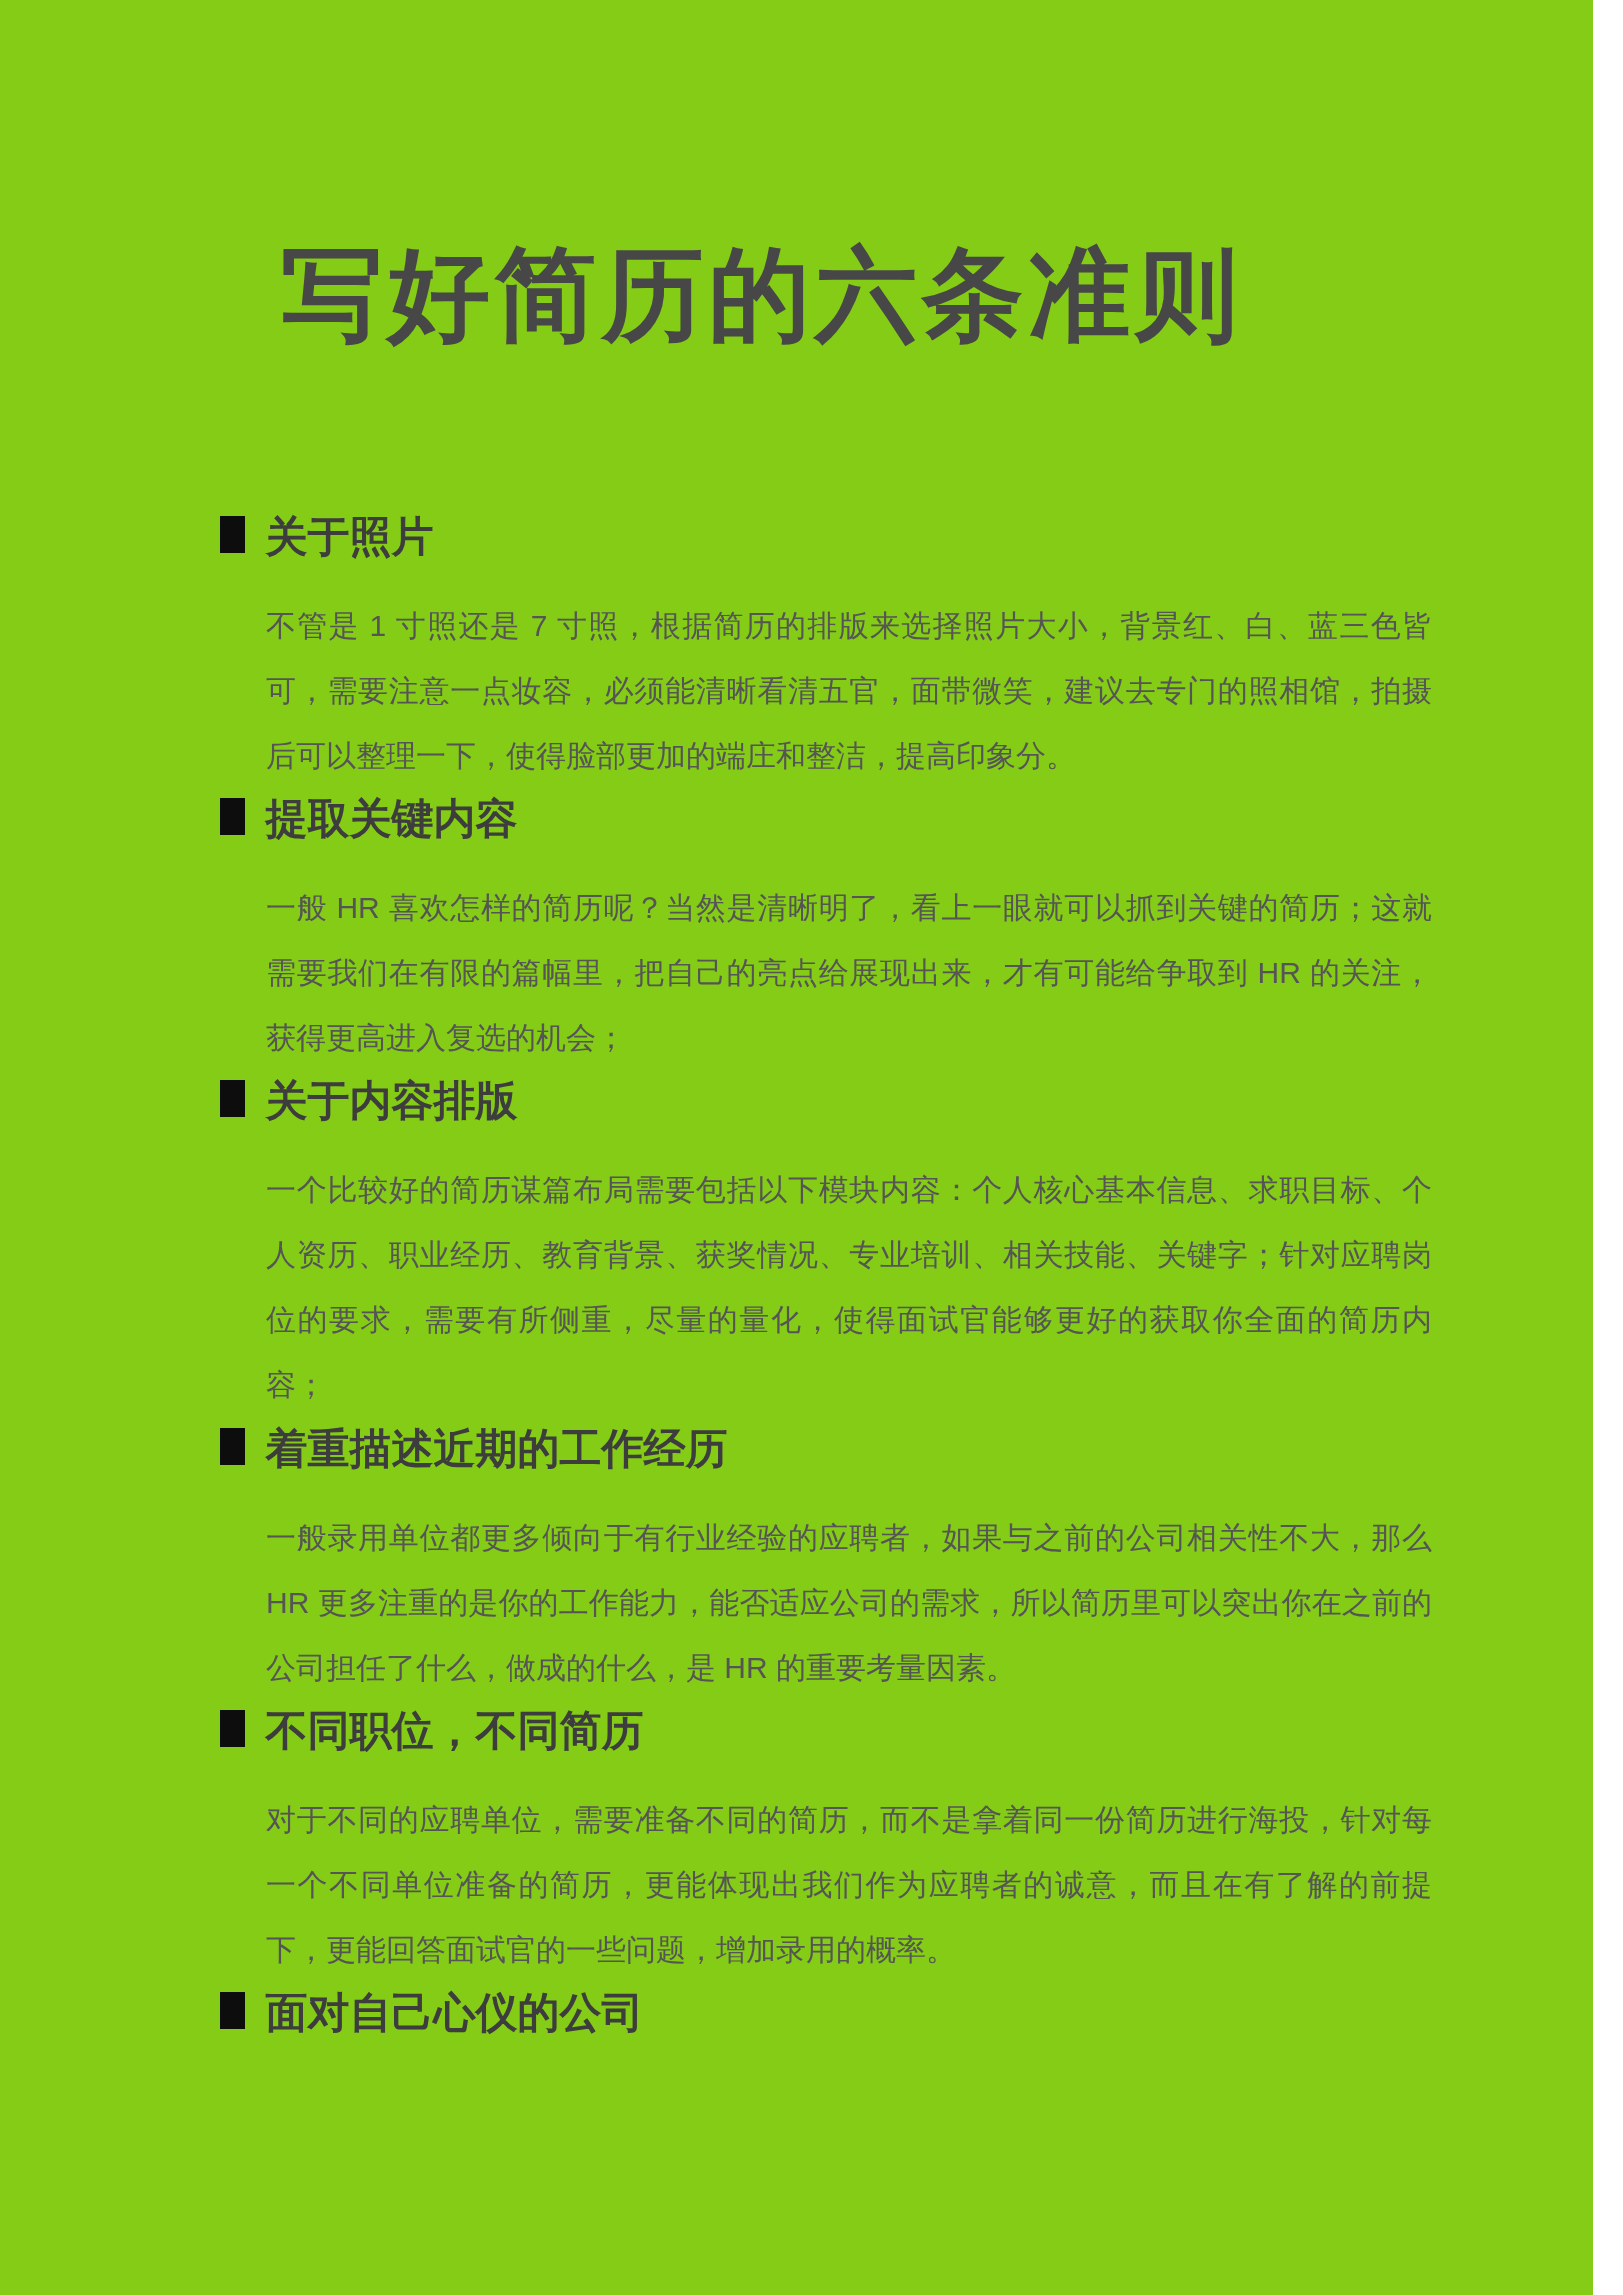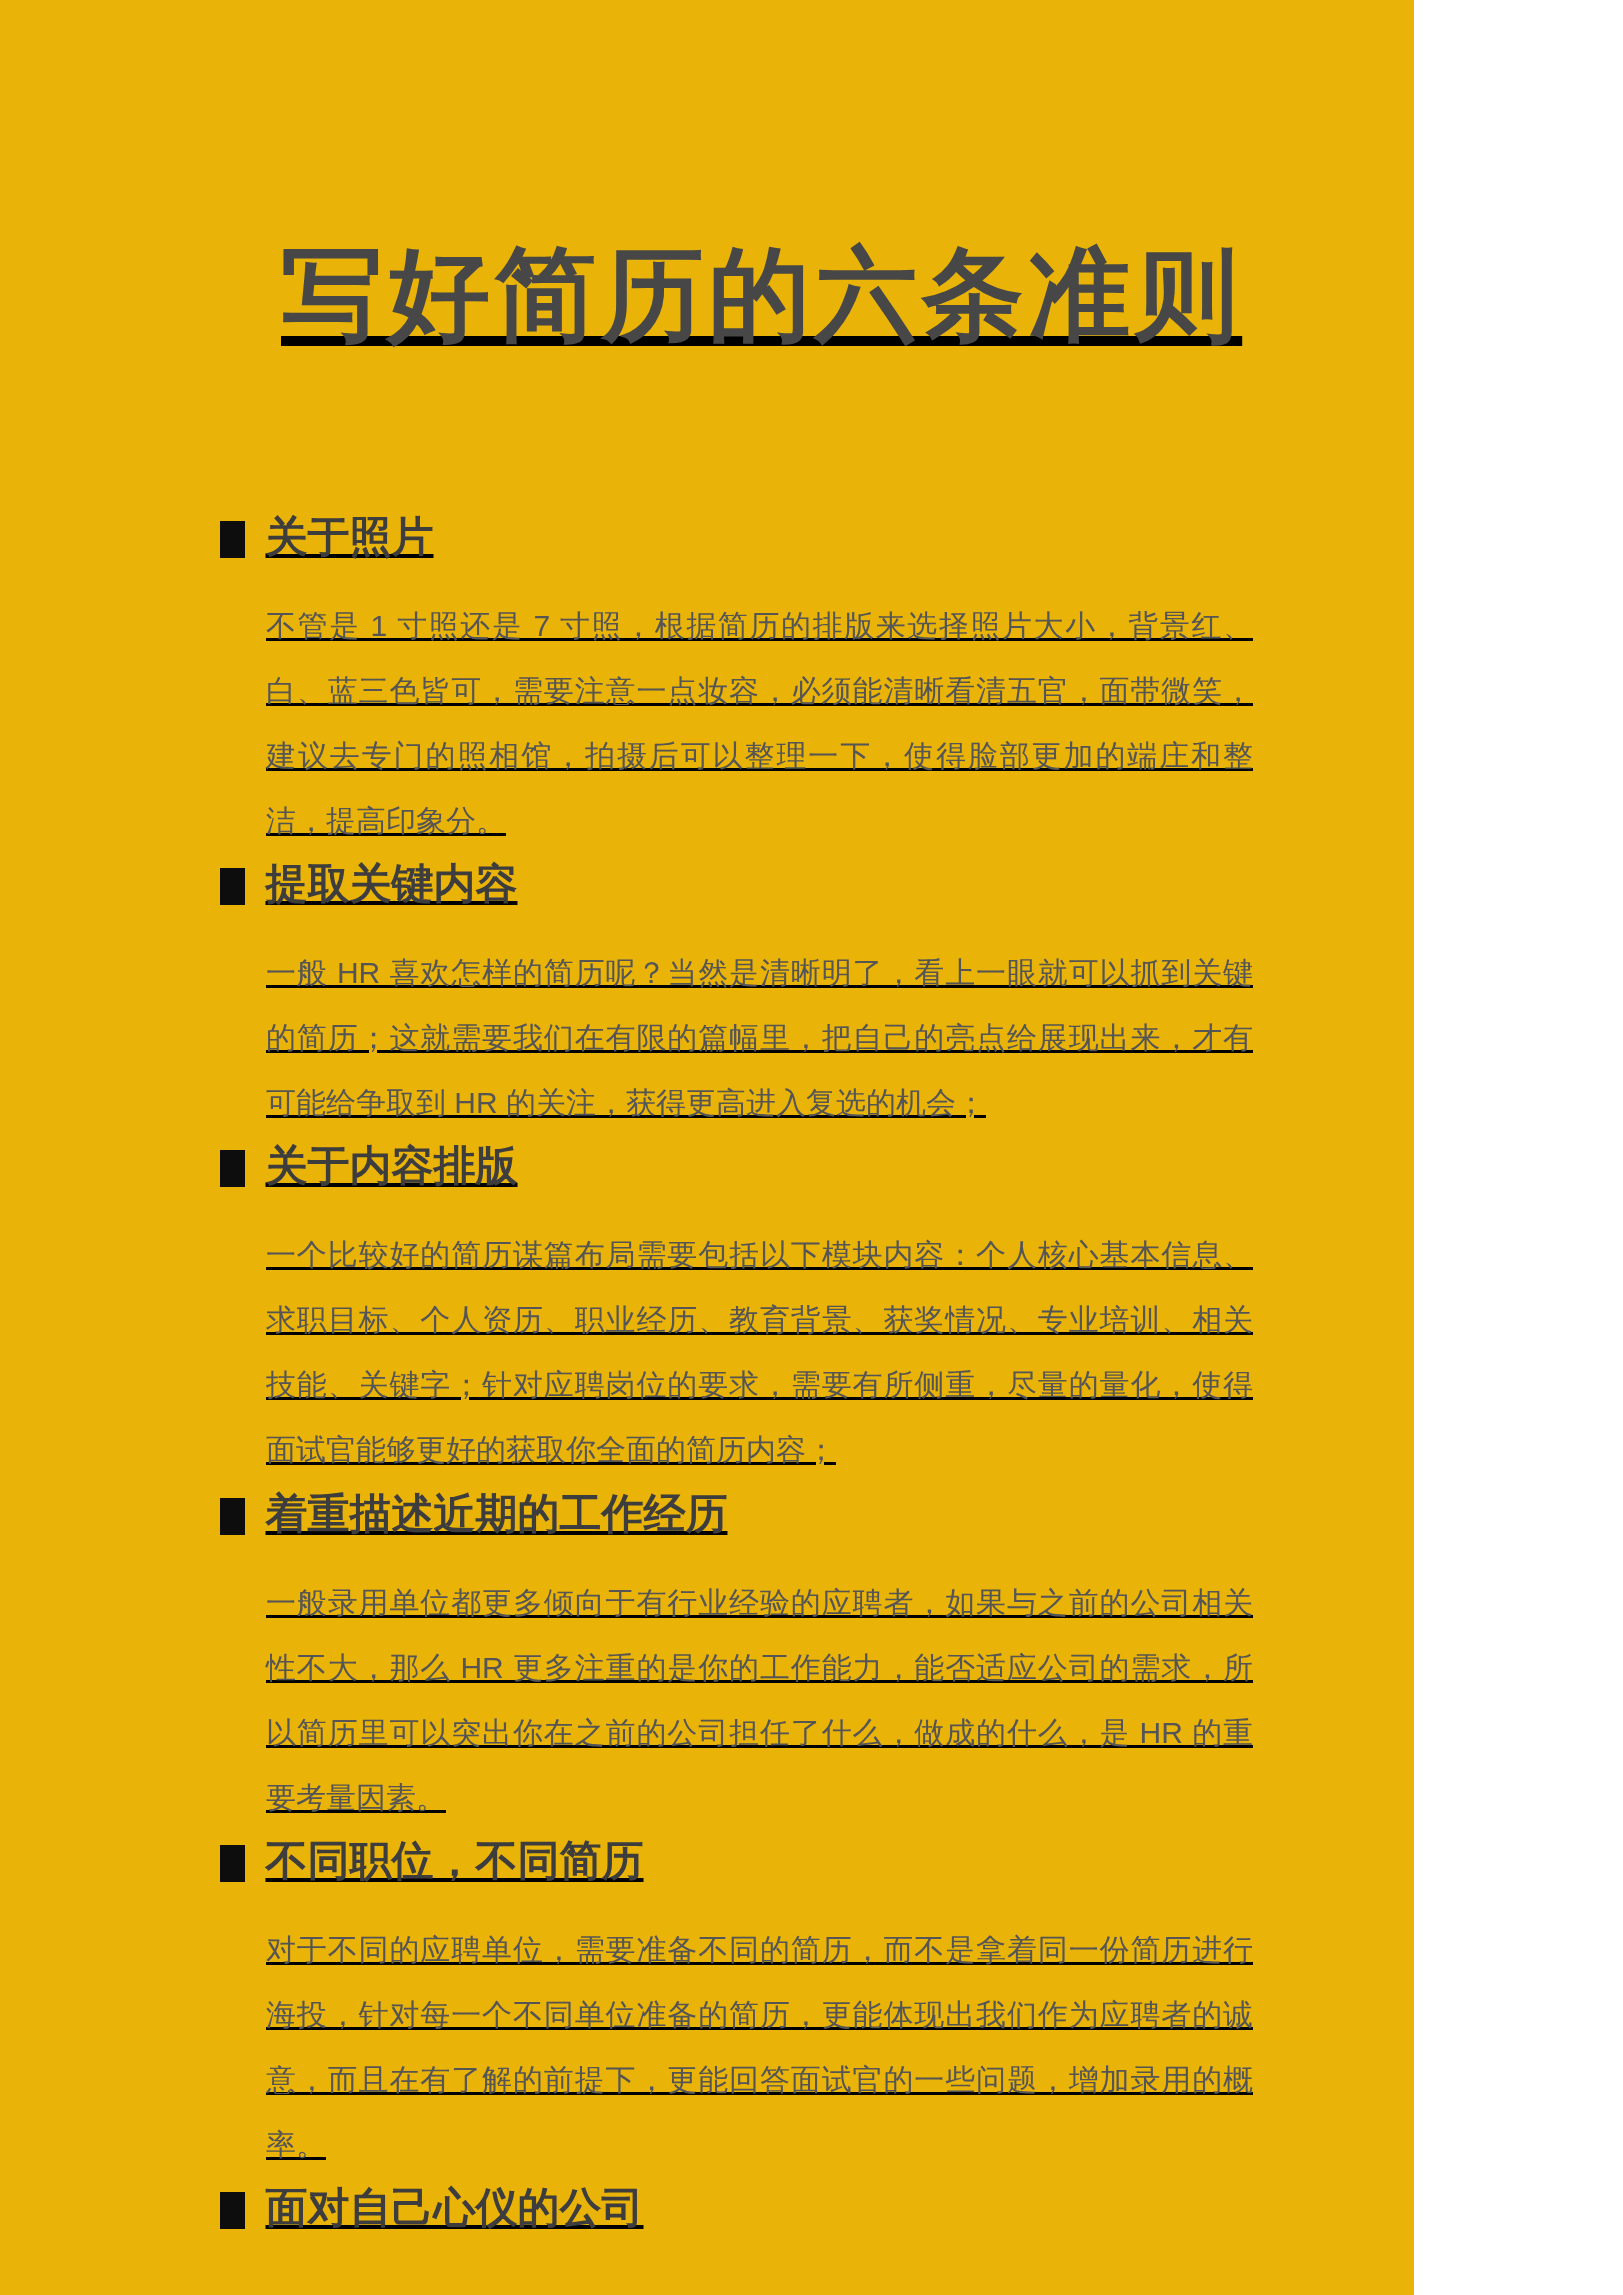--- a/index.html
+++ b/index.html
@@ -2,44 +2,43 @@
 <html style="font-size:11px"><head>
 <meta charset="utf-8">
 <style>
   html, body {
     margin: 0;
     padding: 0;
     background: #ffffff;
   }
   .page {
     position: relative;
-    width: 1414px;
+    width: 1593px;
     height: 2295px;
-    background: #eab308;
+    background: #84cc16;
     box-sizing: border-box;
     padding: 244px 161px 0 266px;
     overflow: hidden;
     font-family: "Liberation Sans", "DejaVu Sans", sans-serif;
-    text-decoration: underline;
   }
   .doc-title {
     font-size: 102px;
     line-height: 102px;
     font-weight: bold;
     letter-spacing: 4.8px;
     color: #474747;
     margin: 0 0 170px 15px;
     white-space: nowrap;
   }
   .section {
     margin: 0;
   }
   .section-head {
     display: flex;
-    align-items: flex-end;
+    align-items: flex-start;
     gap: 20.5px;
     margin-left: -46px;
     height: 42px;
   }
   .bullet {
     flex: 0 0 auto;
     width: 25px;
     height: 37px;
     background: #0d0d0d;
   }

